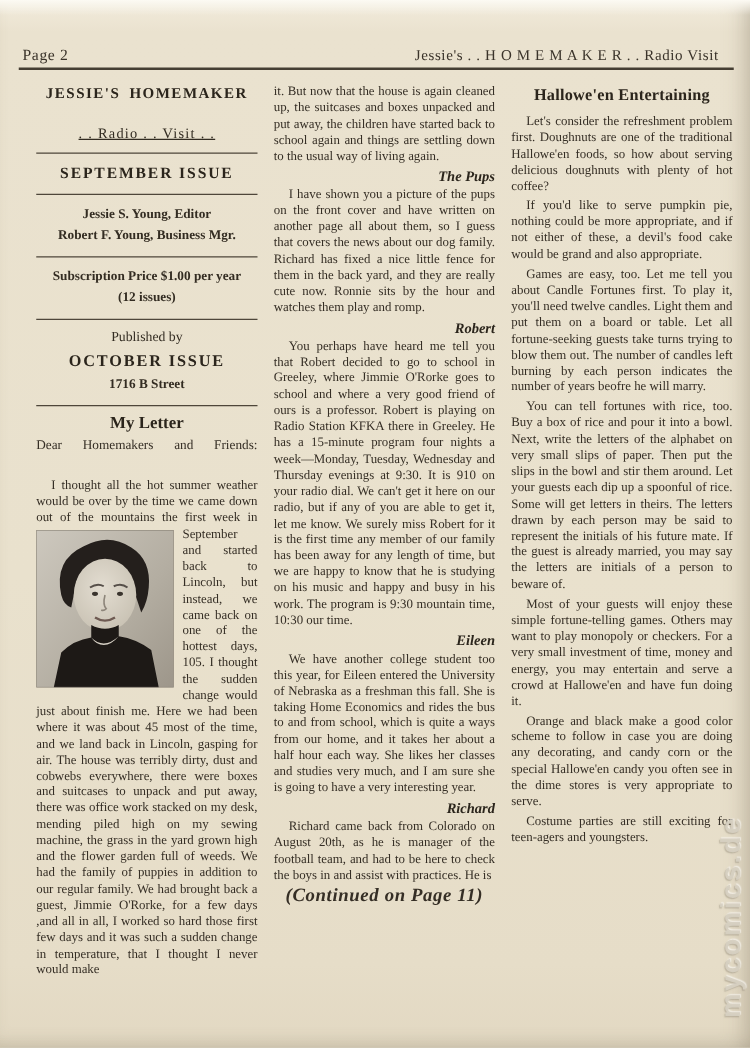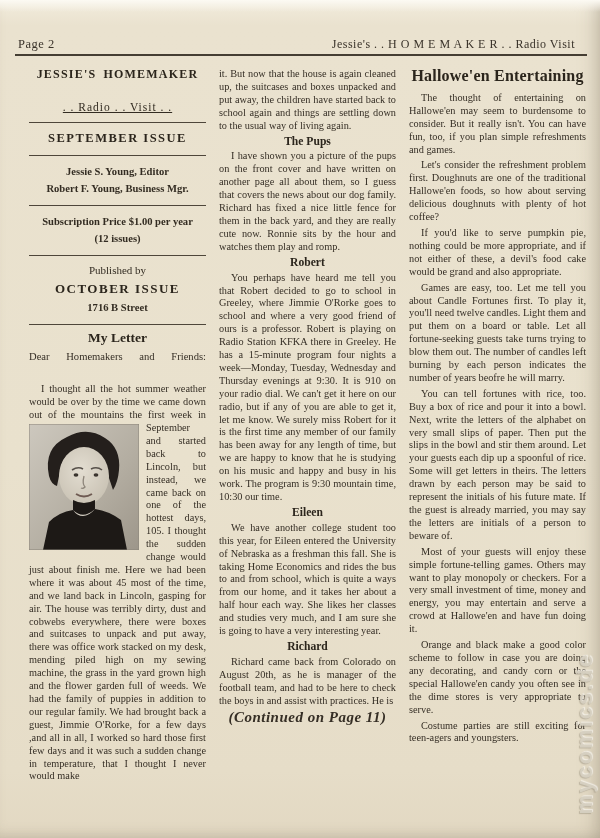--- a/index.html
+++ b/index.html
@@ -41,22 +41,22 @@
   .addr{font-size:10.6px;font-weight:bold;color:#332c22;line-height:16px;margin-top:4px;}
   .letterhead{font-weight:bold;font-size:13.5px;color:#2b251c;margin:6px 0 7px;}
   .salut{font-size:10.6px;word-spacing:3px;margin-bottom:6px;text-align:justify;}
   .salut:after{content:"";display:inline-block;width:100%;}
   .letter p{margin:0;}
   .photo{float:left;width:110px;height:126px;margin:2px 7px 2px 0;}
 
   
   .para{margin:0 0 3px;}
   .para.ind{text-indent:12px;}
-  .shead{text-align:center;font-weight:bold;font-size:11.6px;color:#2b251c;margin:3px 0 2px;}
-  .mainhead{text-align:center;font-weight:bold;font-size:16px;color:#2b251c;margin:2px 0 9px;letter-spacing:.2px;}
+  .shead{text-align:right;font-weight:bold;font-size:11.6px;color:#2b251c;margin:3px 0 2px;font-style:italic;}
+  .mainhead{text-align:center;font-weight:bold;font-size:13px;color:#2b251c;margin:2px 0 9px;letter-spacing:.2px;}
   .contnote{text-align:center;font-style:italic;font-weight:bold;font-size:15px;margin-top:1px;letter-spacing:.5px;}
 
   
   .watermark{
     position:absolute;right:2px;bottom:24px;
     writing-mode:vertical-rl;transform:rotate(180deg);
     font-family:"Liberation Sans","DejaVu Sans",sans-serif;
     font-size:22px;font-weight:bold;letter-spacing:2px;
     color:rgba(214,208,193,.95);
     text-shadow:-1px -1px 1px rgba(120,112,95,.35), 1px 1px 1px rgba(255,255,255,.55);
@@ -144,21 +144,20 @@
       <p class="para ind">We have another college student too this year, for Eileen entered the University of Nebraska as a freshman this fall. She is taking Home Economics and rides the bus to and from school, which is quite a ways from our home, and it takes her about a half hour each way. She likes her classes and studies very much, and I am sure she is going to have a very interesting year.</p>
 
       <div class="shead">Richard</div>
       <p class="para ind">Richard came back from Colorado on August 20th, as he is manager of the football team, and had to be here to check the boys in and assist with practices. He is</p>
 
       <div class="contnote">(Continued on Page 11)</div>
     </div>
 
     <div class="col">
       <div class="mainhead">Hallowe'en Entertaining</div>
-      <p class="para ind">The thought of entertaining on Hallowe'en may seem to burdensome to consider. But it really isn't. You can have fun, too, if you plan simple refreshments and games.</p>
       <p class="para ind">Let's consider the refreshment problem first. Doughnuts are one of the traditional Hallowe'en foods, so how about serving delicious doughnuts with plenty of hot coffee?</p>
       <p class="para ind">If you'd like to serve pumpkin pie, nothing could be more appropriate, and if not either of these, a devil's food cake would be grand and also appropriate.</p>
       <p class="para ind">Games are easy, too. Let me tell you about Candle Fortunes first. To play it, you'll need twelve candles. Light them and put them on a board or table. Let all fortune-seeking guests take turns trying to blow them out. The number of candles left burning by each person indicates the number of years beofre he will marry.</p>
       <p class="para ind">You can tell fortunes with rice, too. Buy a box of rice and pour it into a bowl. Next, write the letters of the alphabet on very small slips of paper. Then put the slips in the bowl and stir them around. Let your guests each dip up a spoonful of rice. Some will get letters in theirs. The letters drawn by each person may be said to represent the initials of his future mate. If the guest is already married, you may say the letters are initials of a person to beware of.</p>
       <p class="para ind">Most of your guests will enjoy these simple fortune-telling games. Others may want to play monopoly or checkers. For a very small investment of time, money and energy, you may entertain and serve a crowd at Hallowe'en and have fun doing it.</p>
       <p class="para ind">Orange and black make a good color scheme to follow in case you are doing any decorating, and candy corn or the special Hallowe'en candy you often see in the dime stores is very appropriate to serve.</p>
       <p class="para ind">Costume parties are still exciting for teen-agers and youngsters.</p>
     </div>
 
   </div>

